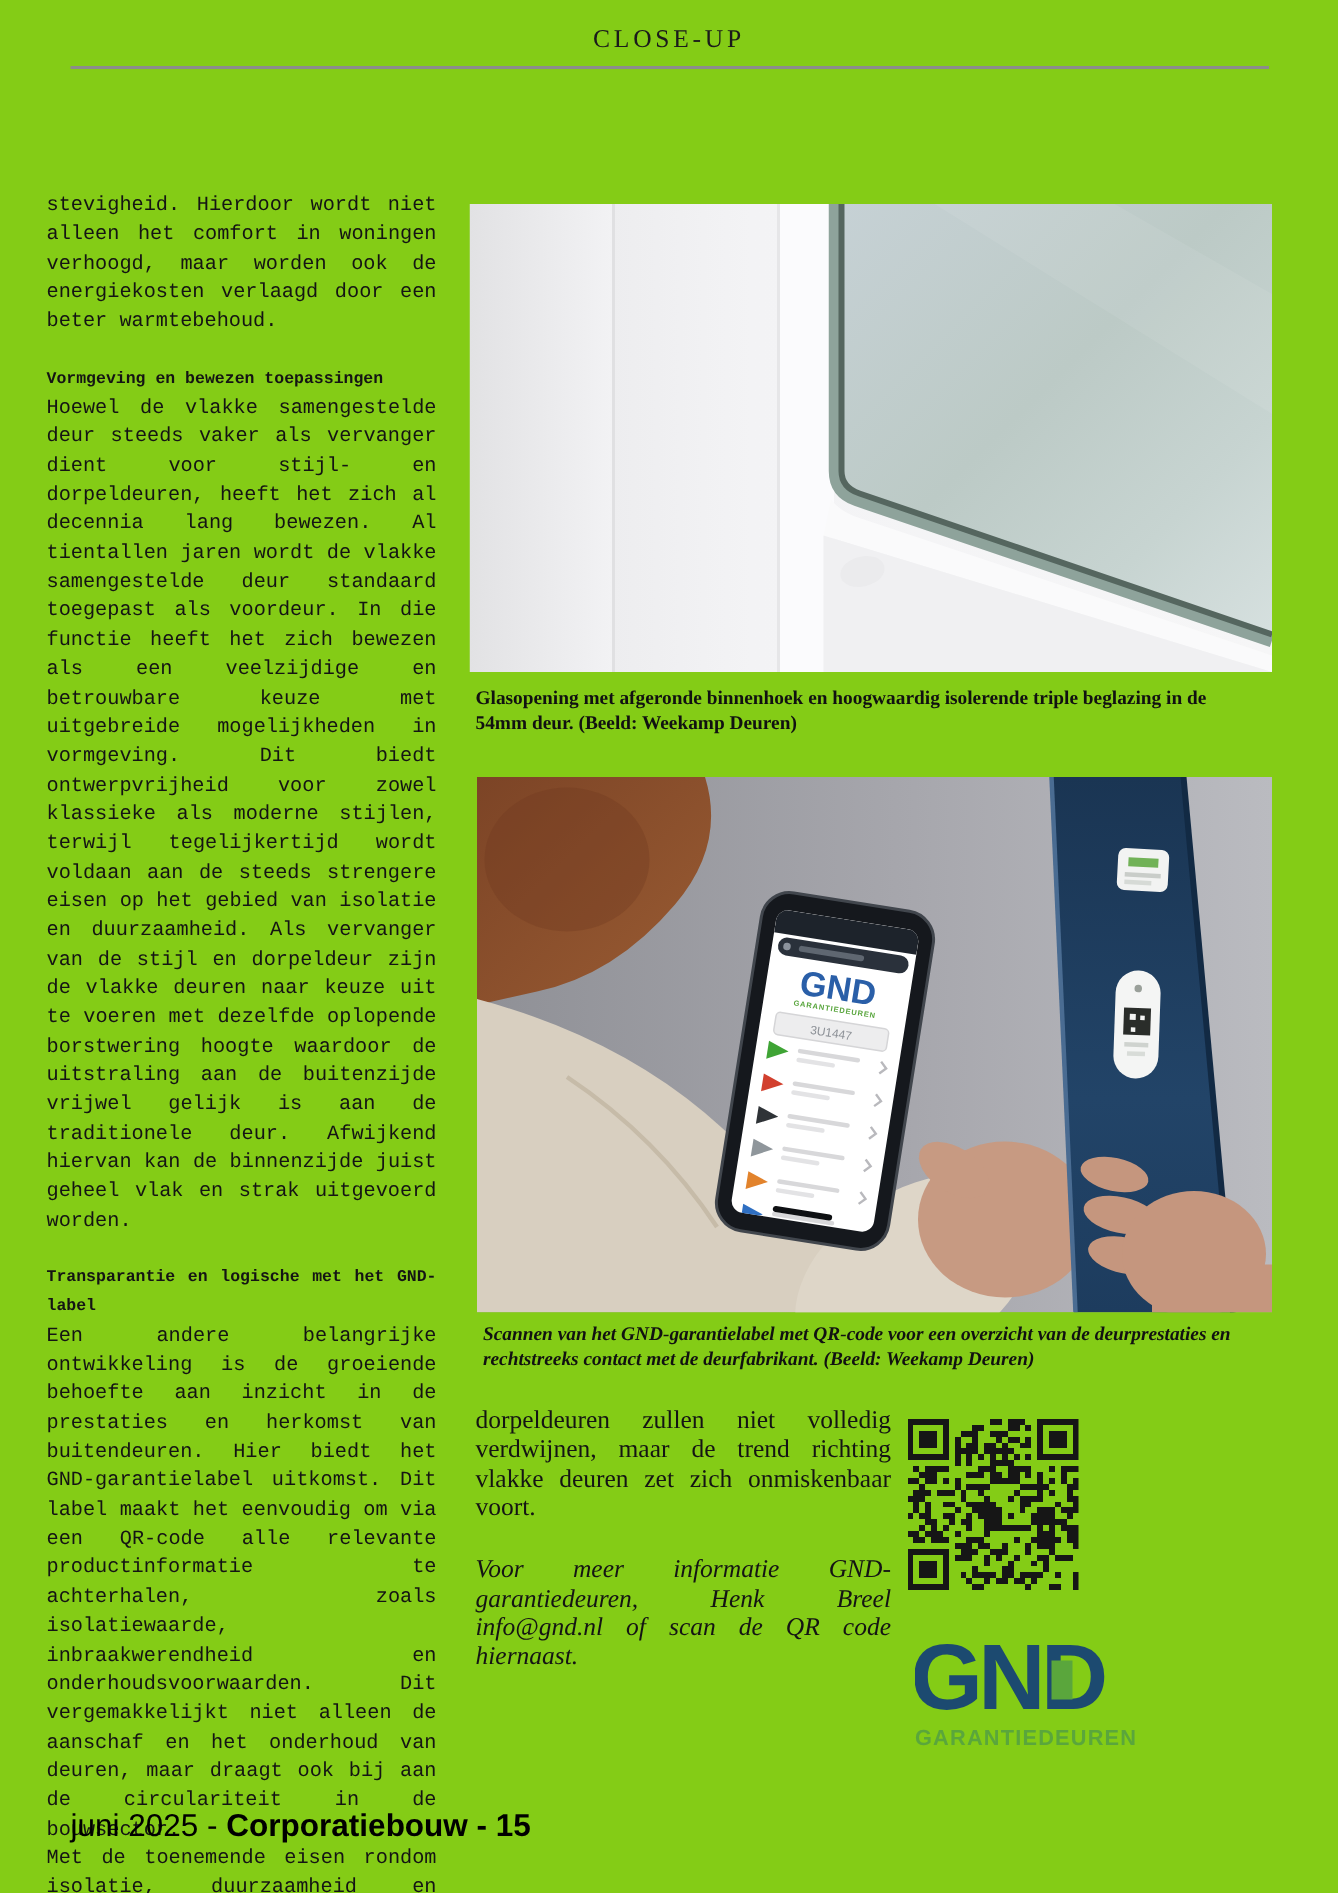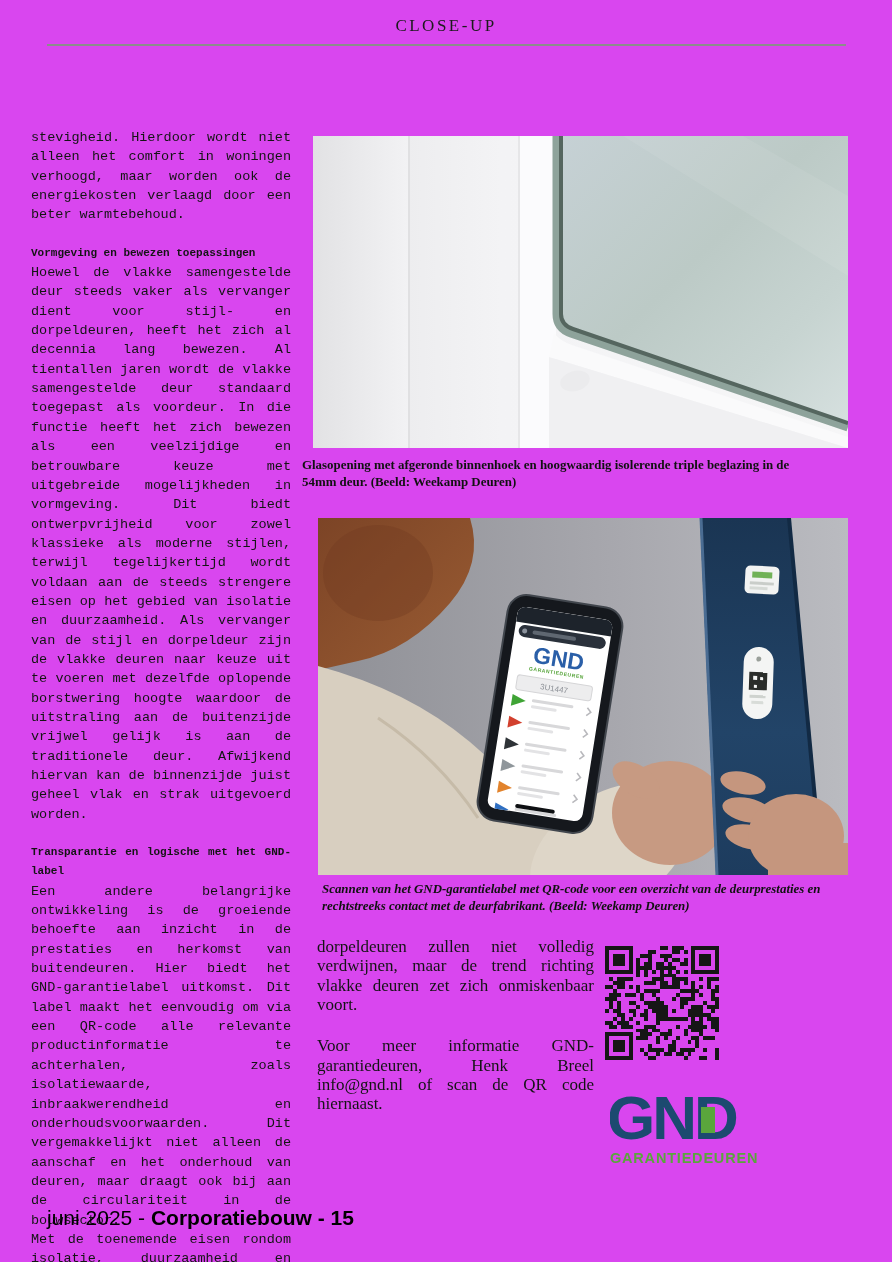--- a/index.html
+++ b/index.html
@@ -1,34 +1,34 @@
 <!DOCTYPE html>
 <html lang="nl"><head>
 <meta charset="utf-8">
 <style>
   html,body{margin:0;padding:0;background:#ffffff;}
-  .page{position:relative;width:892px;height:1262px;background:#d946ef;overflow:hidden;
+  .page{position:relative;width:892px;height:1262px;background:#84cc16;overflow:hidden;
         font-family:"Liberation Serif", serif;color:#141414;}
   .hdr-title{position:absolute;top:16px;left:0;width:892px;text-align:center;
              font-size:17px;letter-spacing:2.5px;color:#1b1b1b;}
   .hdr-rule{position:absolute;top:44px;left:47px;width:799px;height:2px;background:#8c8c8c;}
 
   .leftcol{position:absolute;left:31px;top:128px;width:260px;
            font-size:13.5px;line-height:19.35px;text-align:justify;hyphens:auto;font-family:Liberation Mono, monospace;}
   .leftcol p{margin:0;}
   .leftcol h3{margin:19px 0 0 0;font-size:11px;line-height:19.35px;text-align:justify;font-weight:bold;}
 
   .photo{position:absolute;overflow:hidden;}
   .photo svg{display:block;}
   .caption{position:absolute;font-weight:bold;font-size:12.9px;line-height:16.6px;color:#111;}
 
   .rcol{position:absolute;left:317px;top:937px;width:277px;
         font-size:17px;line-height:19.35px;text-align:justify;hyphens:auto;}
   .rcol p{margin:0;}
-  .rcol p + p{margin-top:22px;}
+  .rcol p + p{margin-top:22px;font-style:italic;}
   .rcol .italic{font-style:italic;}
 
   .qr-figure{position:absolute;left:605px;top:946px;width:114px;height:114px;}
   .gnd-logo{position:absolute;left:610px;top:1083px;width:152px;height:86px;}
 
   .footer{position:absolute;left:47px;top:1206px;width:799px;
           font-family:"Liberation Sans", sans-serif;font-size:21px;color:#000;}
   .footer b{font-weight:bold;}
 </style>
 </head>
@@ -77,21 +77,21 @@
       <path d="M310,0 L430,0 L535,60 L535,140 Z" fill="#ffffff" opacity="0.07"></path>
 
       <path d="M244,0 L244,178 Q244,192 258,197 L535,291" fill="none" stroke="#8ea39b" stroke-width="9"></path>
       <path d="M248,0 L248,178 Q248,189 260,193 L535,287" fill="none" stroke="#55665f" stroke-width="4"></path>
 
       <path d="M241,197 Q247,205 259,209 L535,301 L535,312 L236,221 Z" fill="#fafafb"></path>
       <path d="M236,221 L535,312 L236,312 Z" fill="#f0f0f2"></path>
       <ellipse cx="262" cy="245" rx="15" ry="10" fill="#ebebed" transform="rotate(-14 262 245)"></ellipse>
     </svg>
   </div>
-  <div class="caption" style="left:302px;top:457px;width:508px;">Glasopening met afgeronde binnenhoek en hoogwaardig isolerende triple beglazing in de 54mm deur. (Beeld: Weekamp Deuren)</div>
+  <div class="caption" style="left:317px;top:457px;width:508px;">Glasopening met afgeronde binnenhoek en hoogwaardig isolerende triple beglazing in de 54mm deur. (Beeld: Weekamp Deuren)</div>
 
   <div class="photo" style="left:318px;top:518px;width:530px;height:357px;">
     <svg width="530" height="357" viewBox="0 0 530 357">
       <defs>
         <linearGradient id="bgG" x1="0" y1="0" x2="1" y2="0">
           <stop offset="0" stop-color="#8f9096"></stop>
             <stop offset="0.55" stop-color="#a7a7ad"></stop>
           <stop offset="1" stop-color="#babbc0"></stop>
         </linearGradient>
         <linearGradient id="slabG" x1="0" y1="0" x2="0" y2="1">

